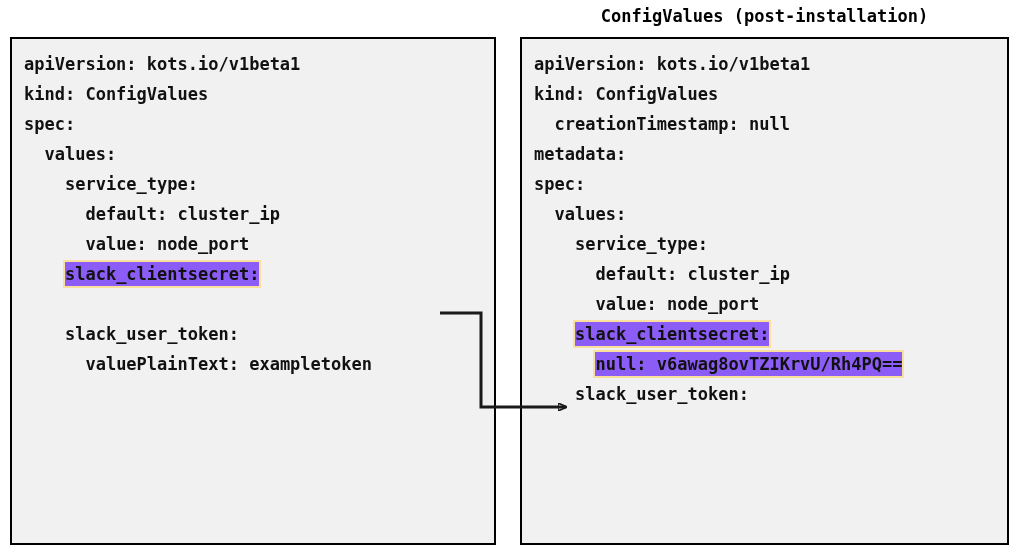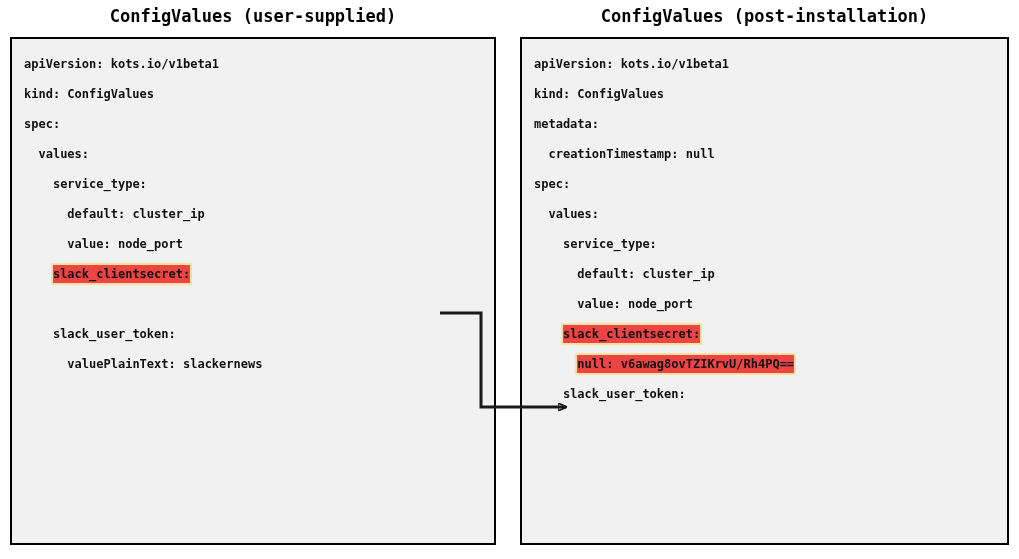--- a/index.html
+++ b/index.html
@@ -52,78 +52,77 @@
     position: absolute;
     top: 10px;
     left: 12px;
     right: 0;
   }
 
   .code-line {
     height: 30px;
     line-height: 30px;
     font-family: "DejaVu Sans Mono", "Liberation Mono", monospace;
-    font-size: 12px;
+    font-size: 17px;
     font-weight: bold;
     color: #111111;
     white-space: pre;
   }
 
   .code-line > span.seg {
     white-space: pre;
     padding: 2px 0;
   }
 
   .code-line.hl > span.seg {
-    background: #ef4444;
+    background: #8b5cf6;
     box-shadow: 0 0 0 2px #fbdf9d;
     text-align: right;
   }
 
   
   .connector {
     position: absolute;
     left: 0;
     top: 0;
     width: 1019px;
     height: 559px;
     pointer-events: none;
   }
 </style>
 </head>
 <body>
 
 <div class="diagram">
 
-  <div class="panel-title" id="title-left">ConfigValues (user-supplied)</div>
 
   <div class="code-box" id="box-left">
     <div class="code-lines" id="lines-left">
         <div class="code-line"><span class="seg">apiVersion: kots.io/v1beta1</span></div>
         <div class="code-line"><span class="seg">kind: ConfigValues</span></div>
         <div class="code-line"><span class="seg">spec:</span></div>
         <div class="code-line"><span class="indent">  </span><span class="seg">values:</span></div>
         <div class="code-line"><span class="indent">    </span><span class="seg">service_type:</span></div>
         <div class="code-line"><span class="indent">      </span><span class="seg">default: cluster_ip</span></div>
         <div class="code-line"><span class="indent">      </span><span class="seg">value: node_port</span></div>
         <div class="code-line hl"><span class="indent">    </span><span class="seg">slack_clientsecret:</span></div>
         <div class="code-line hl"><span class="indent">      </span></div>
         <div class="code-line"><span class="indent">    </span><span class="seg">slack_user_token:</span></div>
-        <div class="code-line"><span class="indent">      </span><span class="seg">valuePlainText: slackernews</span></div>
+        <div class="code-line"><span class="indent">      </span><span class="seg">valuePlainText: exampletoken</span></div>
       </div>
   </div>
 
   <div class="panel-title" id="title-right">ConfigValues (post-installation)</div>
 
   <div class="code-box" id="box-right">
     <div class="code-lines" id="lines-right">
         <div class="code-line"><span class="seg">apiVersion: kots.io/v1beta1</span></div>
         <div class="code-line"><span class="seg">kind: ConfigValues</span></div>
+        <div class="code-line"><span class="indent">  </span><span class="seg">creationTimestamp: null</span></div>
         <div class="code-line"><span class="seg">metadata:</span></div>
-        <div class="code-line"><span class="indent">  </span><span class="seg">creationTimestamp: null</span></div>
         <div class="code-line"><span class="seg">spec:</span></div>
         <div class="code-line"><span class="indent">  </span><span class="seg">values:</span></div>
         <div class="code-line"><span class="indent">    </span><span class="seg">service_type:</span></div>
         <div class="code-line"><span class="indent">      </span><span class="seg">default: cluster_ip</span></div>
         <div class="code-line"><span class="indent">      </span><span class="seg">value: node_port</span></div>
         <div class="code-line hl"><span class="indent">    </span><span class="seg">slack_clientsecret:</span></div>
         <div class="code-line hl"><span class="indent">      </span><span class="seg">null: v6awag8ovTZIKrvU/Rh4PQ==</span></div>
         <div class="code-line"><span class="indent">    </span><span class="seg">slack_user_token:</span></div>
       </div>
   </div>

